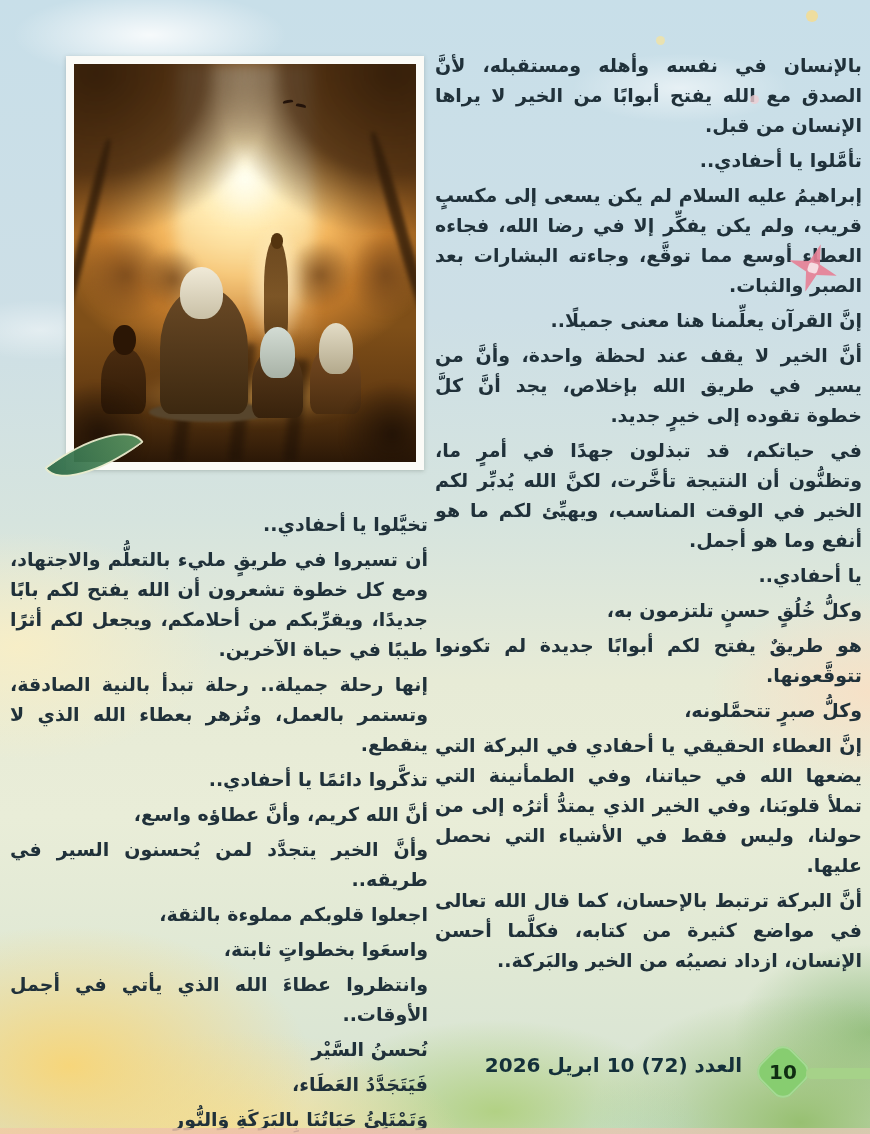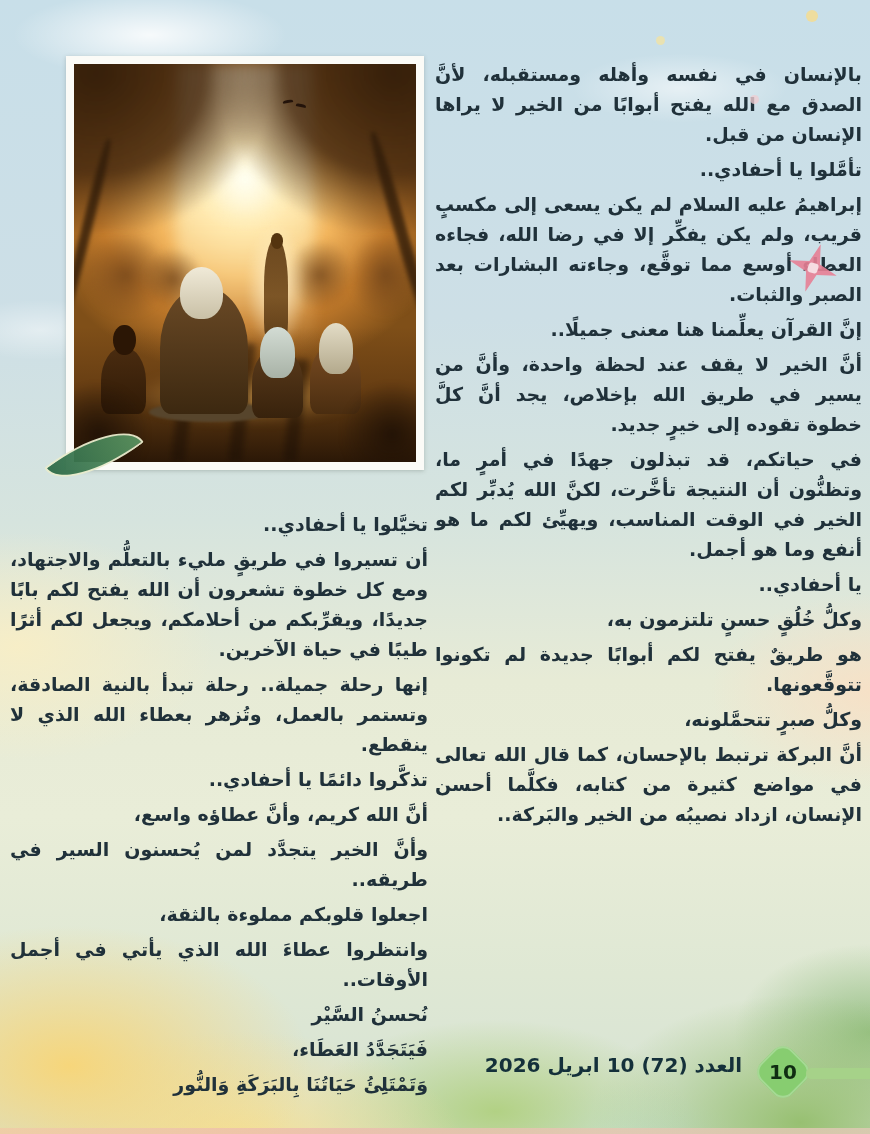--- a/index.html
+++ b/index.html
@@ -19,21 +19,21 @@
       radial-gradient(ellipse 170px 110px at 100% 91%, rgba(140,186,120,.85), rgba(140,186,120,0) 80%),
       radial-gradient(ellipse 160px 80px at 71% 101%, rgba(205,229,228,.9), rgba(205,229,228,0) 76%),
       linear-gradient(180deg,#c8dfe9 0%,#cddfe6 28%,#d6e4de 46%,#e7ebd6 60%,#e9edd8 72%,#dfe8d4 86%,#d5e2d4 100%);
   }
   .bottom-strip{position:absolute;left:0;bottom:0;width:100%;height:6px;
     background:linear-gradient(90deg,#f0cba6,#ecbcae 40%,#e6c6b2 70%,#dfc9b4);opacity:.85;}
 
   
   .col{position:absolute;color:#20313a;font-weight:700;font-size:19px;line-height:30px;
     direction:rtl;text-align:justify;text-align-last:right;}
-  .col-right{top:59px;right:8px;width:427px;}
+  .col-right{top:50px;right:8px;width:427px;}
   .col-left{top:477px;right:442px;width:418px;margin-top:32px;}
   .col p{margin:0 0 5px 0;}
 
   
   .photo-frame{position:absolute;left:66px;top:56px;width:342px;height:398px;background:#fbfbf7;
     padding:8px;box-shadow:0 1px 4px rgba(60,70,60,.25);}
   .photo{position:relative;width:100%;height:100%;overflow:hidden;
     background:radial-gradient(ellipse 62% 46% at 50% 33%, #fff6d8 0%, #ffe2a0 20%, #f2b55d 44%, #c47c2c 70%, #7f4f18 100%);}
   .photo *{position:absolute;}
   .beam{left:30%;top:0;width:40%;height:72%;
@@ -159,30 +159,32 @@
       <p>بالإنسان في نفسه وأهله ومستقبله، لأنَّ الصدق مع الله يفتح أبوابًا من الخير لا يراها الإنسان من قبل.</p>
       <p>تأمَّلوا يا أحفادي..</p>
       <p>إبراهيمُ عليه السلام لم يكن يسعى إلى مكسبٍ قريب، ولم يكن يفكِّر إلا في رضا الله، فجاءه العطاء أوسع مما توقَّع، وجاءته البشارات بعد الصبر والثبات.</p>
       <p>إنَّ القرآن يعلِّمنا هنا معنى جميلًا..</p>
       <p>أنَّ الخير لا يقف عند لحظة واحدة، وأنَّ من يسير في طريق الله بإخلاص، يجد أنَّ كلَّ خطوة تقوده إلى خيرٍ جديد.</p>
       <p>في حياتكم، قد تبذلون جهدًا في أمرٍ ما، وتظنُّون أن النتيجة تأخَّرت، لكنَّ الله يُدبِّر لكم الخير في الوقت المناسب، ويهيِّئ لكم ما هو أنفع وما هو أجمل.</p>
       <p>يا أحفادي..</p>
       <p>وكلُّ خُلُقٍ حسنٍ تلتزمون به،</p>
       <p>هو طريقٌ يفتح لكم أبوابًا جديدة لم تكونوا تتوقَّعونها.</p>
       <p>وكلُّ صبرٍ تتحمَّلونه،</p>
+      <p>إنَّ العطاء الحقيقي يا أحفادي في البركة التي يضعها الله في حياتنا، وفي الطمأنينة التي تملأ قلوبَنا، وفي الخير الذي يمتدُّ أثرُه إلى من حولنا، وليس فقط في الأشياء التي نحصل عليها.</p>
       <p>أنَّ البركة ترتبط بالإحسان، كما قال الله تعالى في مواضع كثيرة من كتابه، فكلَّما أحسن الإنسان، ازداد نصيبُه من الخير والبَركة..</p>
     </div>
   <div class="col col-left">
       <p>تخيَّلوا يا أحفادي..</p>
       <p>أن تسيروا في طريقٍ مليء بالتعلُّم والاجتهاد، ومع كل خطوة تشعرون أن الله يفتح لكم بابًا جديدًا، ويقرِّبكم من أحلامكم، ويجعل لكم أثرًا طيبًا في حياة الآخرين.</p>
       <p>إنها رحلة جميلة.. رحلة تبدأ بالنية الصادقة، وتستمر بالعمل، وتُزهر بعطاء الله الذي لا ينقطع.</p>
       <p>تذكَّروا دائمًا يا أحفادي..</p>
       <p>أنَّ الله كريم، وأنَّ عطاؤه واسع،</p>
       <p>وأنَّ الخير يتجدَّد لمن يُحسنون السير في طريقه..</p>
       <p>اجعلوا قلوبكم مملوءة بالثقة،</p>
+      <p>واسعَوا بخطواتٍ ثابتة،</p>
       <p>وانتظروا عطاءَ الله الذي يأتي في أجمل الأوقات..</p>
       <p>نُحسنُ السَّيْر</p>
       <p>فَيَتَجَدَّدُ العَطَاء،</p>
       <p>وَتَمْتَلِئُ حَيَاتُنَا بِالبَرَكَةِ وَالنُّور</p>
     </div>
 
   <div class="sparkle"></div>
   <div class="sparkle-core"></div>
   <div class="dot dot-y1"></div>
   <div class="dot dot-y2"></div>

